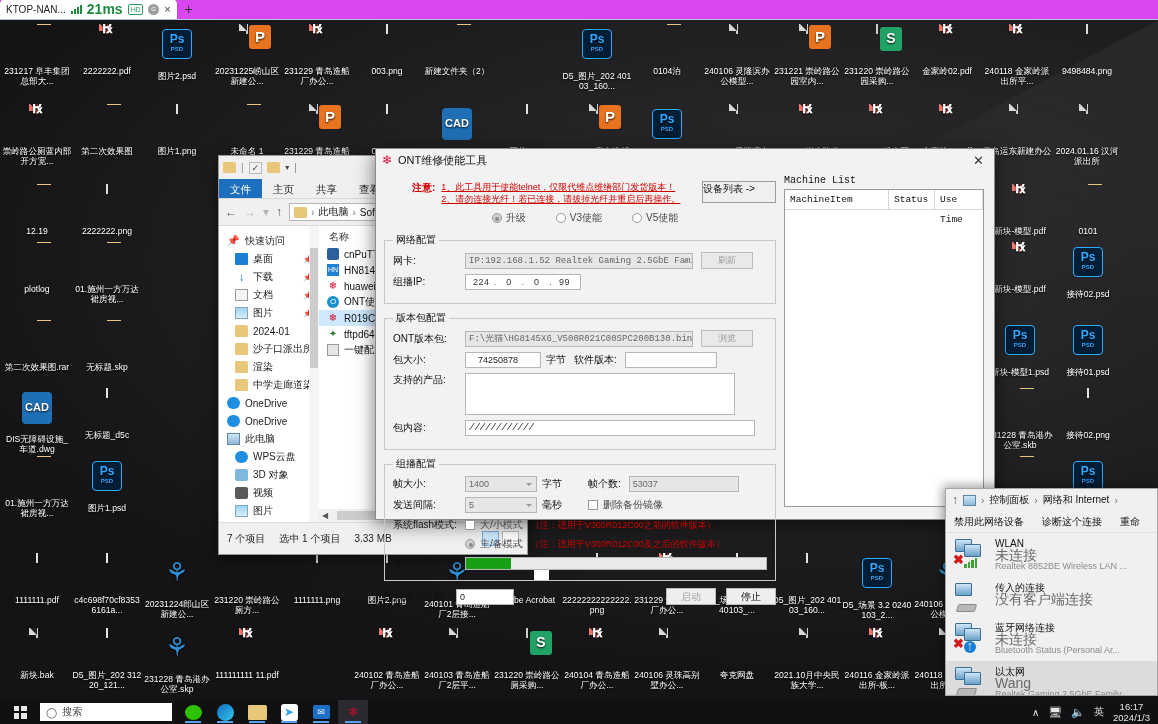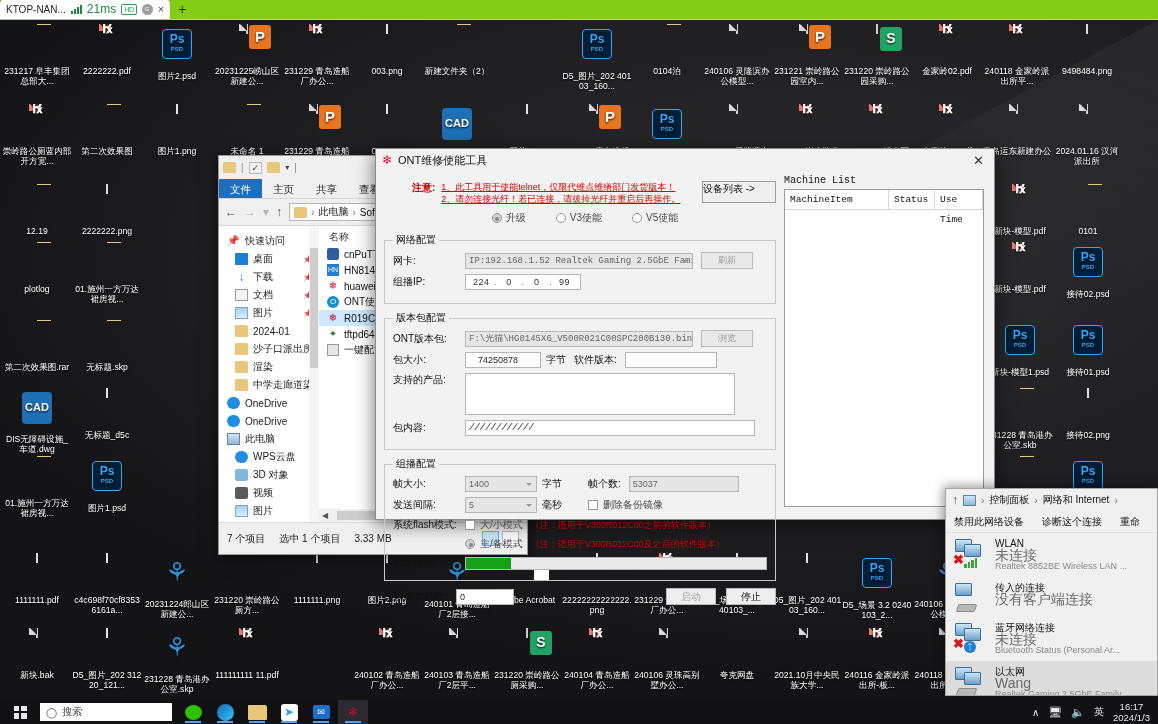--- a/index.html
+++ b/index.html
@@ -19,30 +19,30 @@
       linear-gradient(160deg,#26262a 0%,#141416 100%);
   }
   #desktop:after{
     content:""; position:absolute; right:0; top:0; width:560px; height:300px;
     background:linear-gradient(200deg, rgba(255,255,255,0.05), rgba(255,255,255,0) 60%);
     clip-path:polygon(100% 0,100% 100%,0 100%);
   }
   
   #tabstrip{
     position:absolute; left:0; top:0; width:1158px; height:20px;
-    background:#84cc16; display:flex; align-items:flex-end;
+    background:#d946ef; display:flex; align-items:flex-end;
     border-bottom:1px solid #b8c8de;
   }
   .tab{
     height:20px; display:flex; align-items:center; gap:5px;
     padding:0 6px 0 6px; background:#ffffff; border-radius:5px 5px 0 0;
     font-size:10px; color:#1d1d1d; white-space:nowrap;
     box-shadow:0 0 0 1px rgba(0,0,0,0.05);
   }
-  .tab .ms{ color:#1c8a3c; font-weight:normal; font-size:12px; }
+  .tab .ms{ color:#1c8a3c; font-weight:bold; font-size:14px; }
   .bars{ display:inline-block; width:11px; height:9px; position:relative; }
   .bars i{ position:absolute; bottom:0; width:2px; background:#1c8a3c; }
   .bars i:nth-child(1){left:0;height:3px;}
   .bars i:nth-child(2){left:3px;height:5px;}
   .bars i:nth-child(3){left:6px;height:7px;}
   .bars i:nth-child(4){left:9px;height:9px;}
   .hdbadge{ border:1px solid #2e9e5b; color:#2e9e5b; font-size:7px; padding:0 2px;
             border-radius:2px; line-height:9px; letter-spacing:-0.3px;}
   .avatar-sm{ width:11px;height:11px;border-radius:50%;background:#9e9e9e;
               color:#fff;font-size:6px;display:flex;align-items:center;justify-content:center;}

